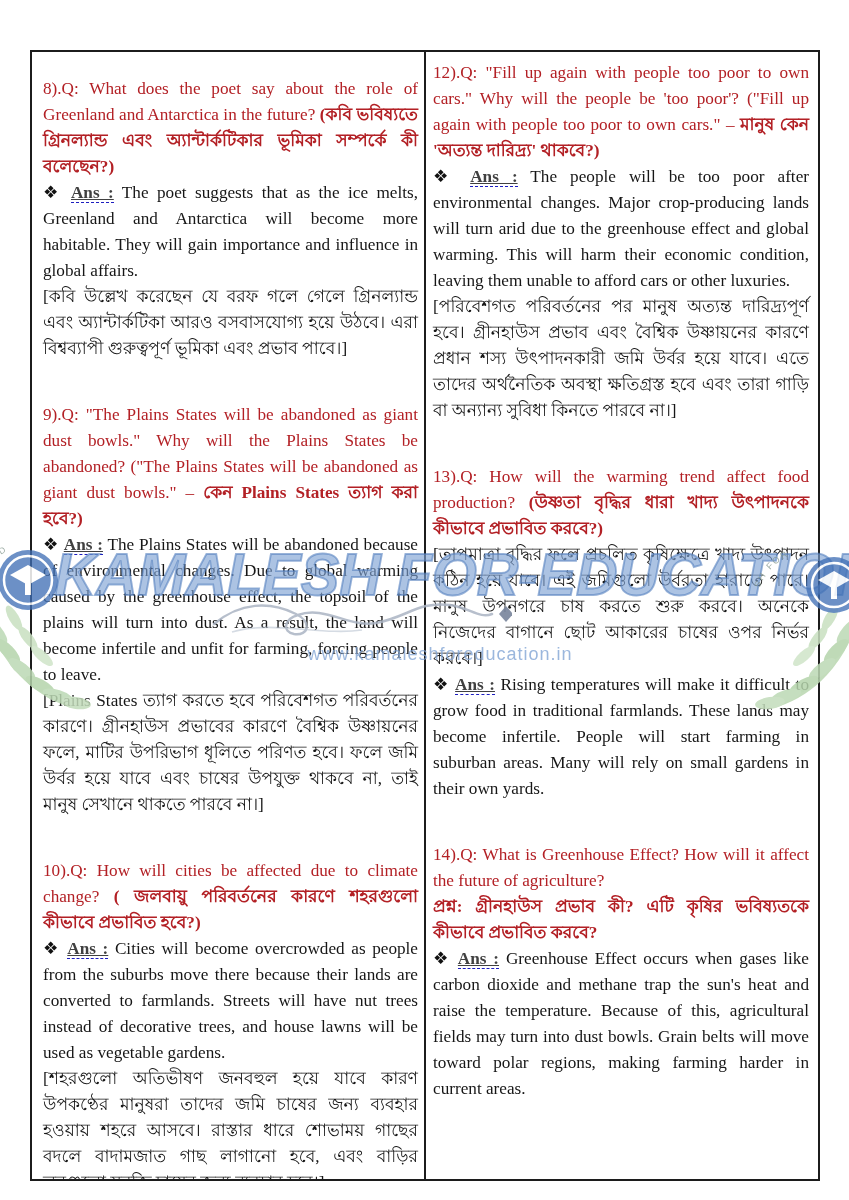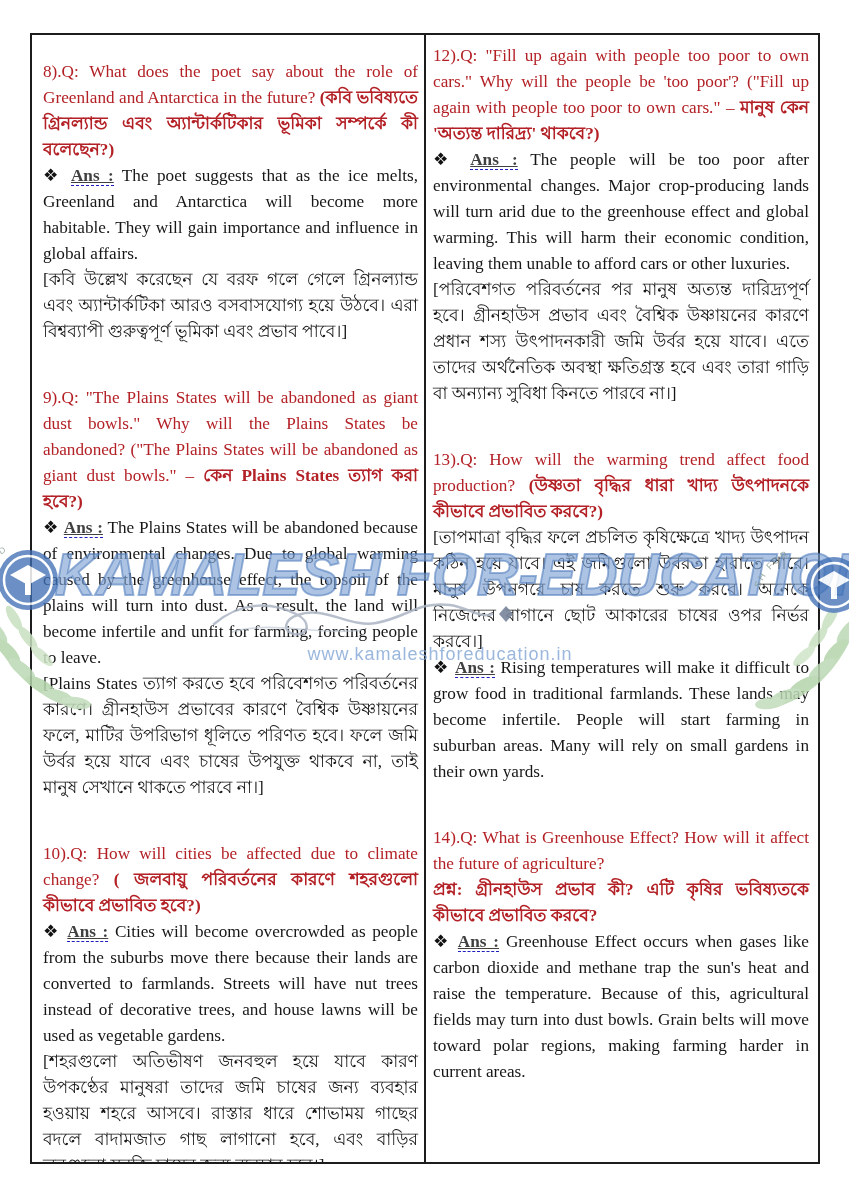--- a/index.html
+++ b/index.html
@@ -1,18 +1,18 @@
 <!DOCTYPE html>
 <html><head>
 <meta charset="utf-8">
 <style>
   html,body{margin:0;padding:0;background:#ffffff;}
   body{width:849px;height:1200px;position:relative;font-family:"Liberation Serif",serif;overflow:hidden;}
 
-  .sheet{position:absolute;left:30px;top:33px;width:790px;height:1131px;border:2px solid #1c1c1c;
+  .sheet{position:absolute;left:30px;top:50px;width:790px;height:1131px;border:2px solid #1c1c1c;
          display:flex;box-sizing:border-box;background:transparent;}
   .col{box-sizing:border-box;overflow:hidden;font-size:17.2px;line-height:26px;color:#161616;}
   .col-left{width:394px;border-right:2px solid #1c1c1c;padding:24px 6px 8px 11px;}
   .col-right{flex:1;padding:8px 9px 8px 7px;}
 
   .block{margin:0 0 40px 0;}
   .block:last-child{margin-bottom:0;}
   .para{margin:0;text-align:justify;}
 
   .q{color:#b32025;}

